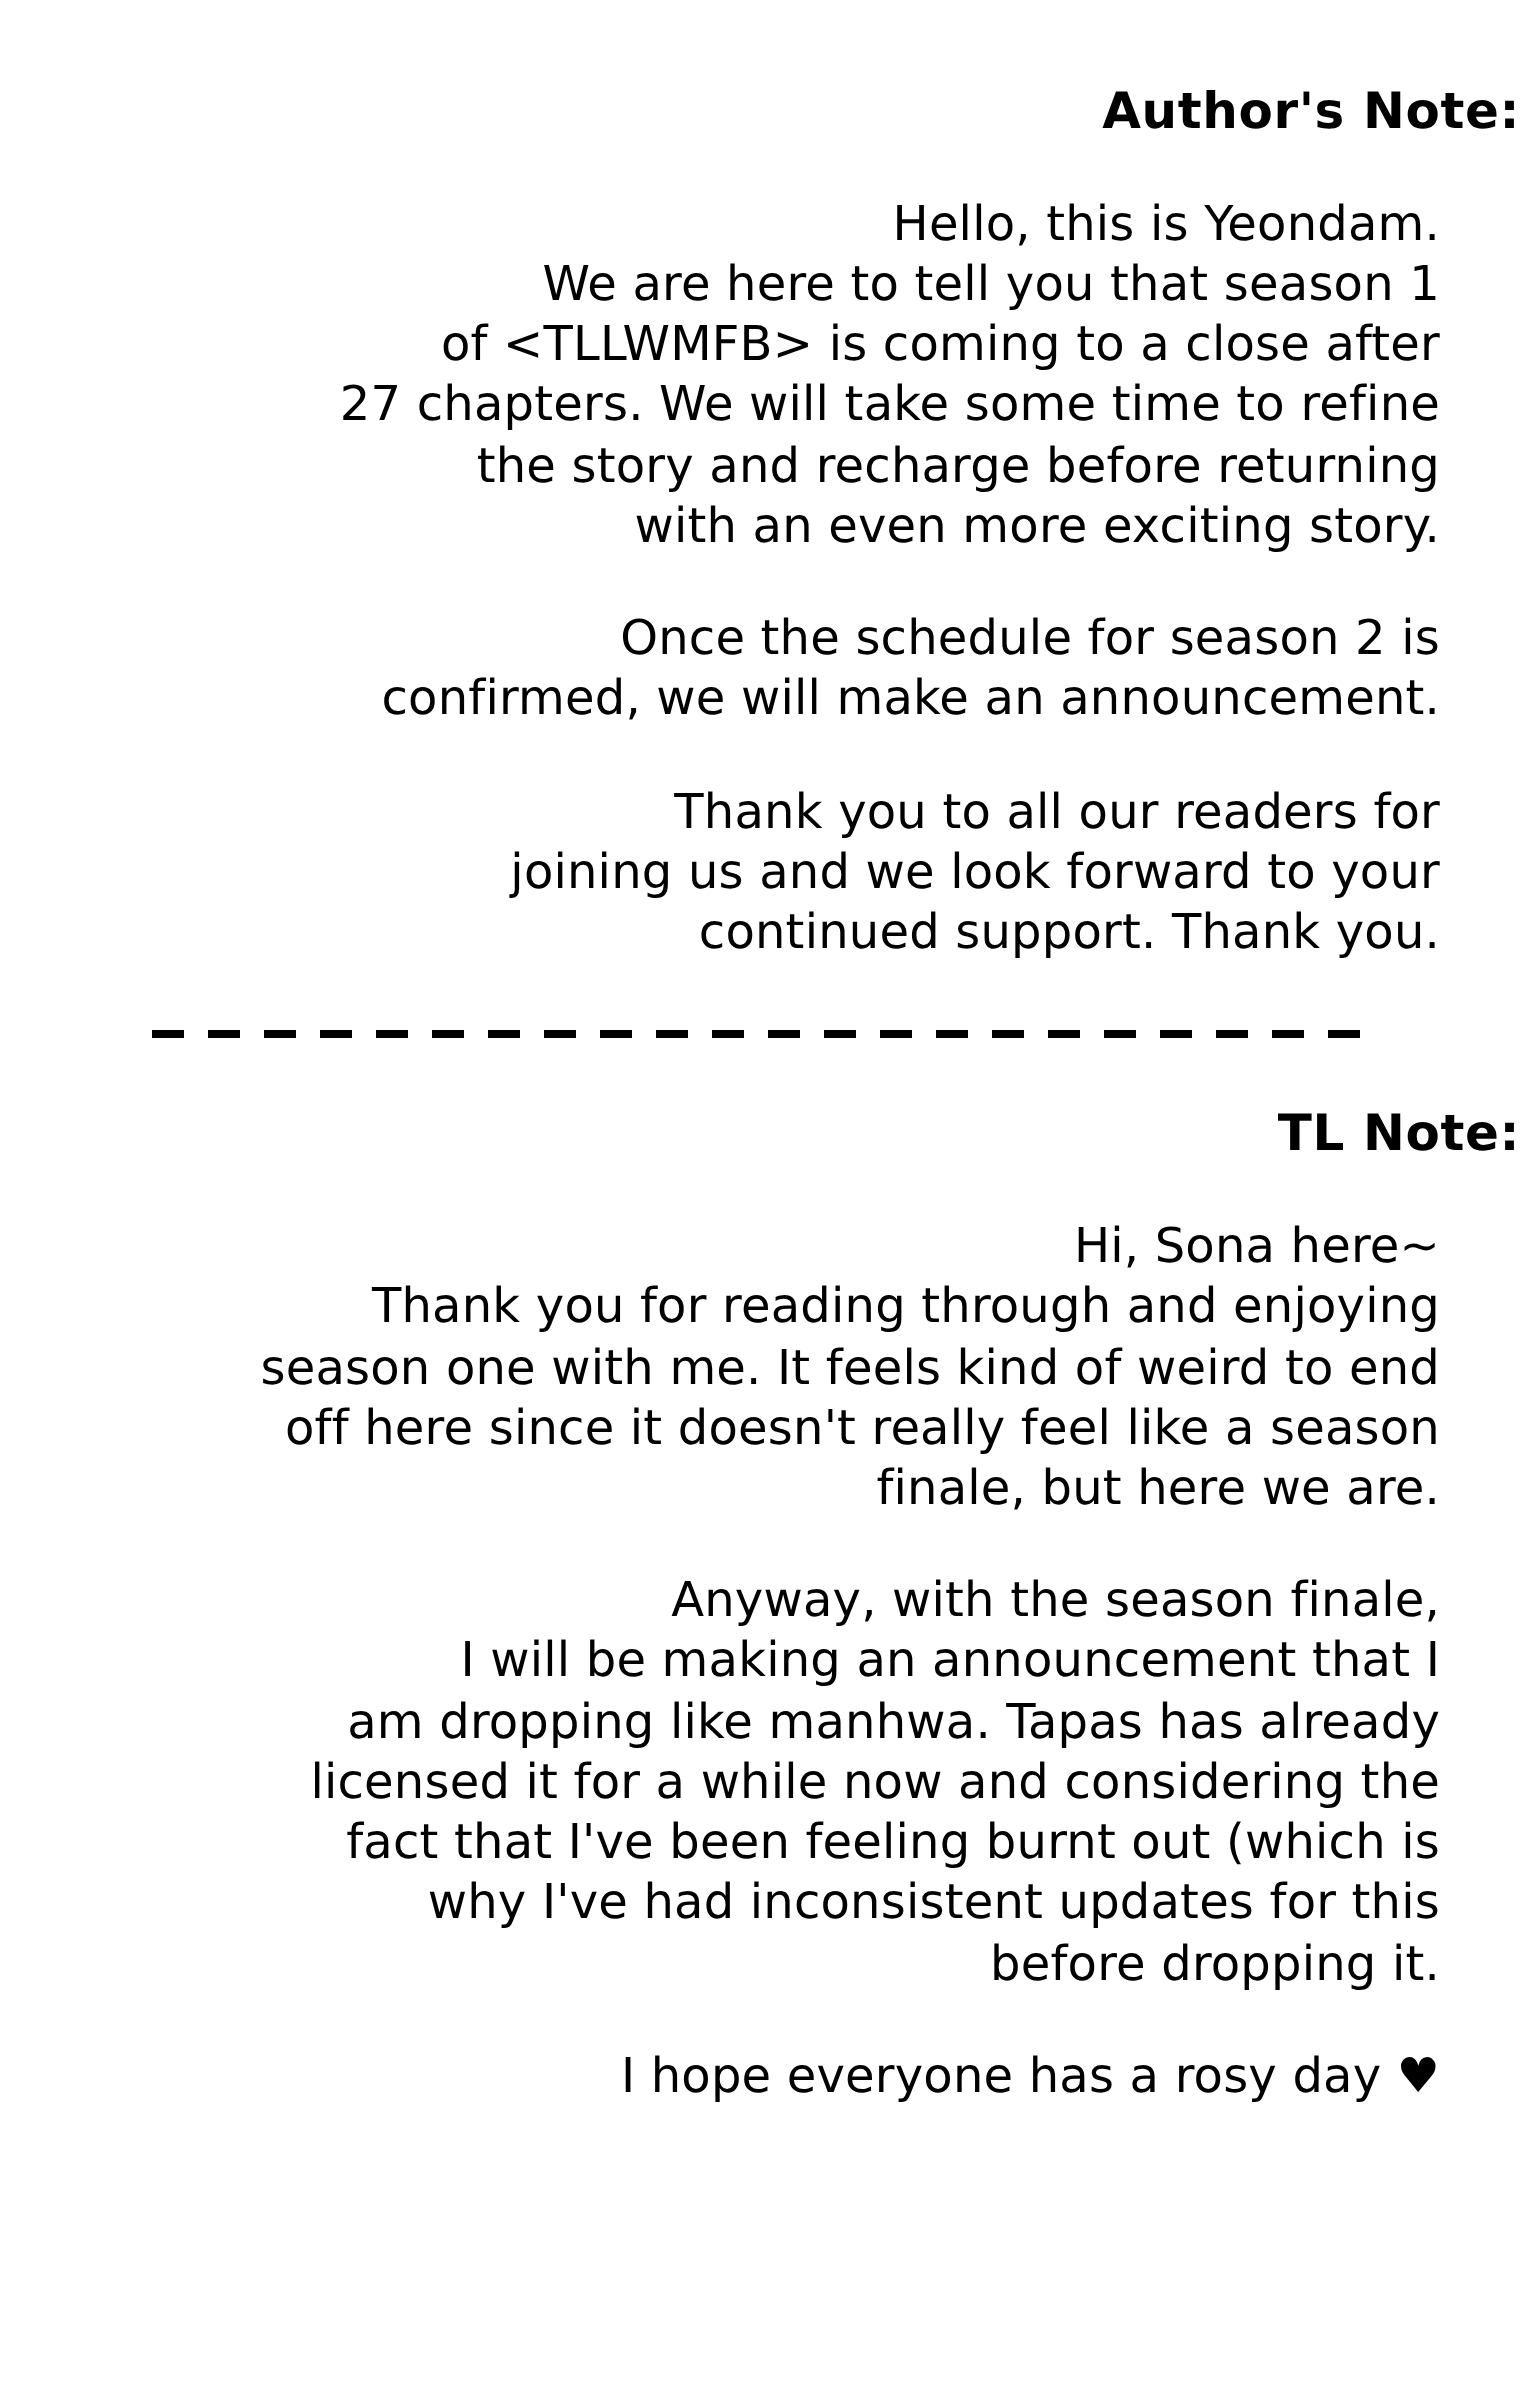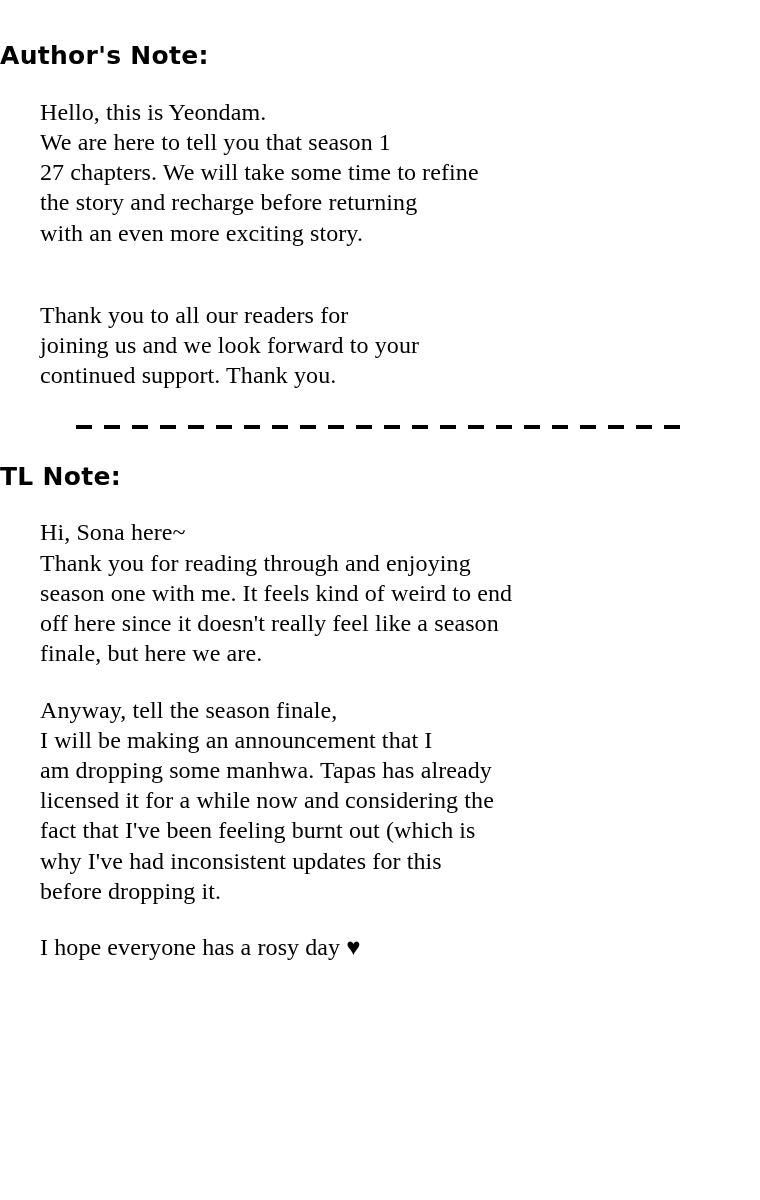--- a/index.html
+++ b/index.html
@@ -17,40 +17,39 @@
   .page {
     width: 760px;
     height: 1200px;
     position: relative;
     background: #ffffff;
     box-sizing: border-box;
     padding: 0;
   }
   .note-section {
     width: 100%;
-    text-align: left;
+    text-align: right;
   }
   .heading {
     font-family: "DejaVu Sans", sans-serif;
     font-weight: bold;
     font-size: 25px;
     letter-spacing: 0.3px;
     line-height: 1.15;
   }
   .para {
     font-family: "DejaVu Sans", sans-serif;
     font-size: 24px;
     line-height: 1.26;
     letter-spacing: 0.1px;
     padding: 0 40px;
   }
   .para .line {
     display: block;
     white-space: nowrap;
-    font-family: Liberation Serif, serif;
   }
   .gap-m { height: 26px; }
   .gap-l { height: 34px; }
   .divider {
     margin: 0 auto;
     width: 608px;
     height: 4px;
     background-image: repeating-linear-gradient(
       to right,
       #000000 0px,
@@ -69,27 +68,32 @@
   <div class="top-pad"></div>
 
   <div class="note-section">
     <div class="heading">Author's Note:</div>
 
     <div class="gap-m"></div>
 
     <div class="para">
       <span class="line">Hello, this is Yeondam.</span>
       <span class="line">We are here to tell you that season 1</span>
+      <span class="line">of &lt;TLLWMFB&gt; is coming to a close after</span>
       <span class="line">27 chapters. We will take some time to refine</span>
       <span class="line">the story and recharge before returning</span>
       <span class="line">with an even more exciting story.</span>
     </div>
 
     <div class="gap-m"></div>
 
+    <div class="para">
+      <span class="line">Once the schedule for season 2 is</span>
+      <span class="line">confirmed, we will make an announcement.</span>
+    </div>
 
     <div class="gap-m"></div>
 
     <div class="para">
       <span class="line">Thank you to all our readers for</span>
       <span class="line">joining us and we look forward to your</span>
       <span class="line">continued support. Thank you.</span>
     </div>
   </div>
 
@@ -108,23 +112,23 @@
       <span class="line">Hi, Sona here~</span>
       <span class="line">Thank you for reading through and enjoying</span>
       <span class="line">season one with me. It feels kind of weird to end</span>
       <span class="line">off here since it doesn't really feel like a season</span>
       <span class="line">finale, but here we are.</span>
     </div>
 
     <div class="gap-m"></div>
 
     <div class="para">
-      <span class="line">Anyway, tell the season finale,</span>
+      <span class="line">Anyway, with the season finale,</span>
       <span class="line">I will be making an announcement that I</span>
-      <span class="line">am dropping some manhwa. Tapas has already</span>
+      <span class="line">am dropping like manhwa. Tapas has already</span>
       <span class="line">licensed it for a while now and considering the</span>
       <span class="line">fact that I've been feeling burnt out (which is</span>
       <span class="line">why I've had inconsistent updates for this</span>
       <span class="line">before dropping it.</span>
     </div>
 
     <div class="gap-m"></div>
 
     <div class="para">
       <span class="line">I hope everyone has a rosy day ♥</span>

